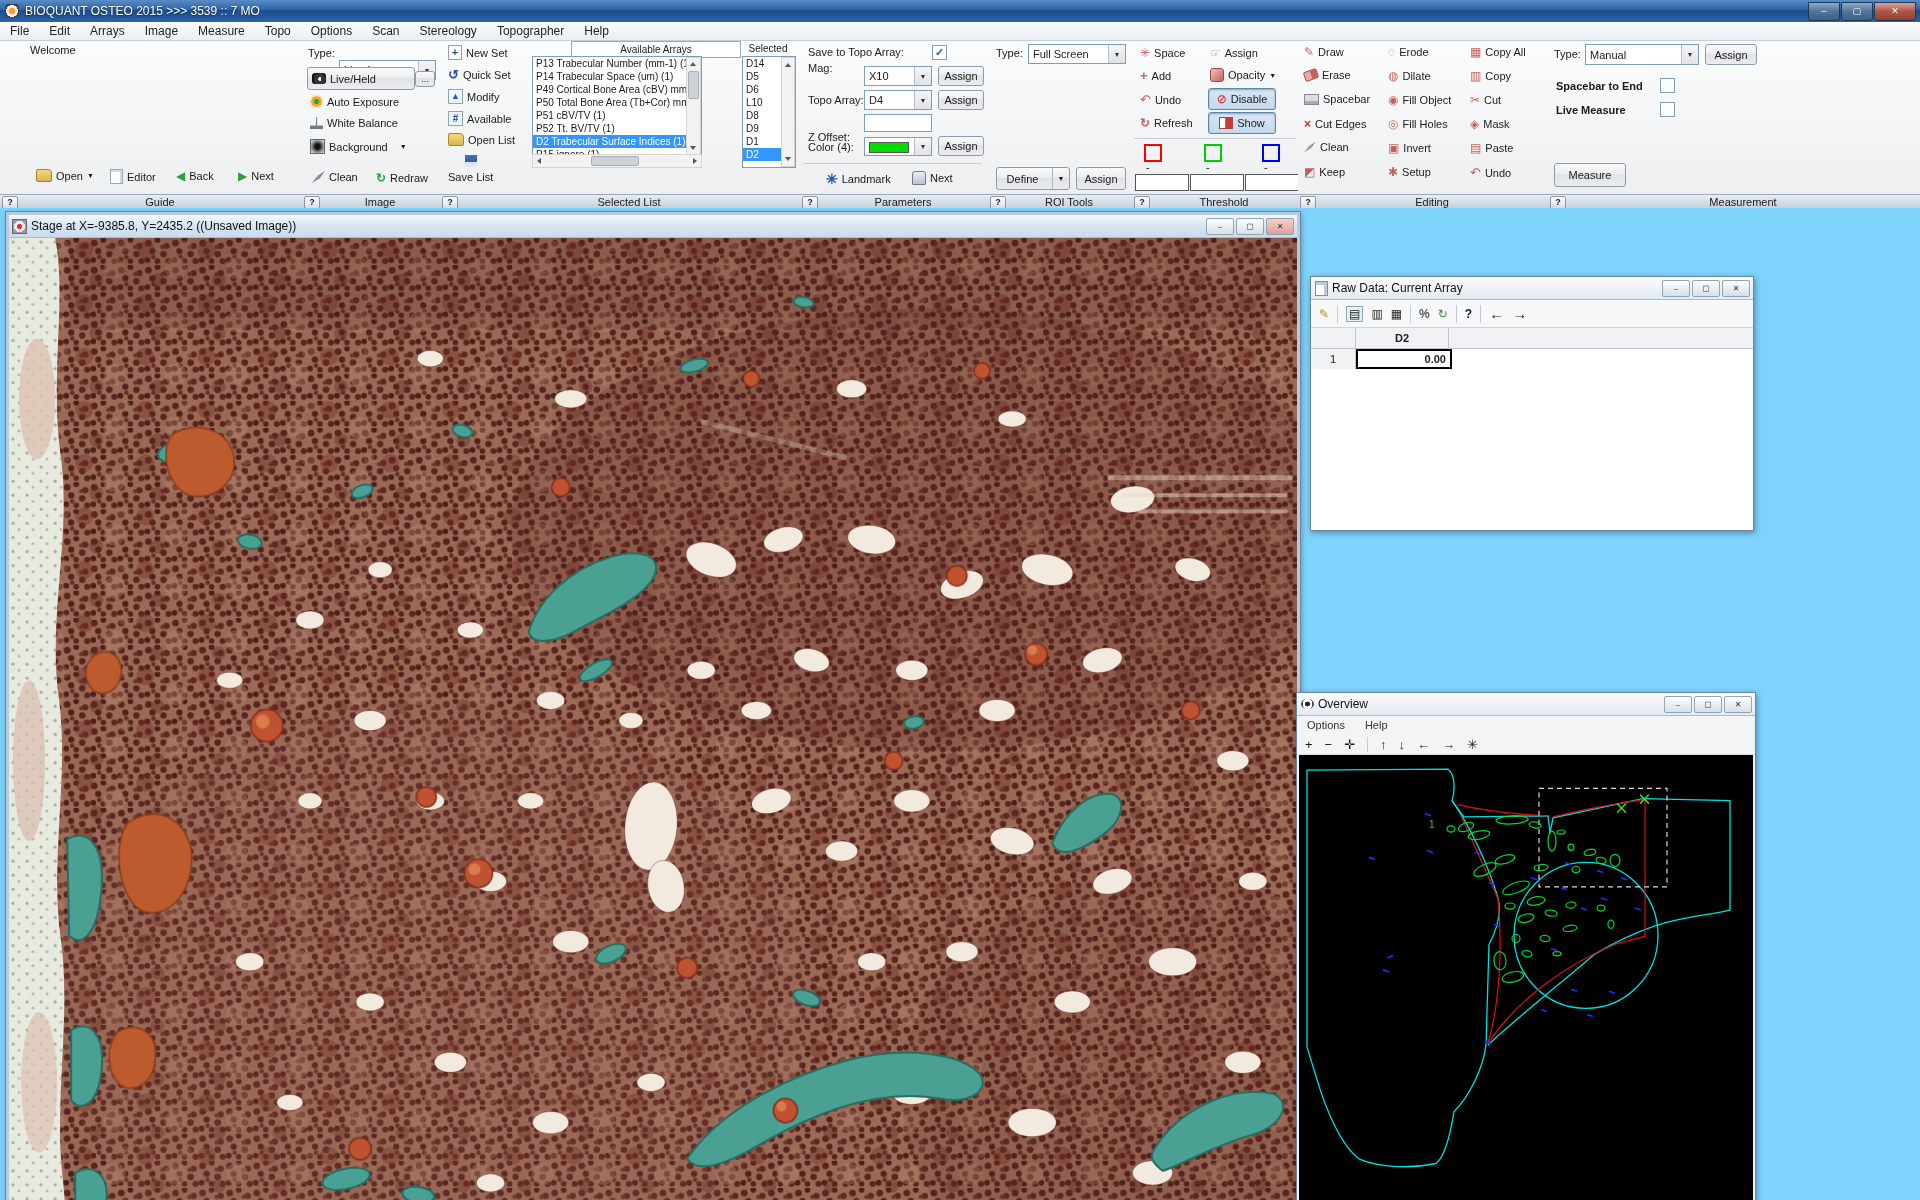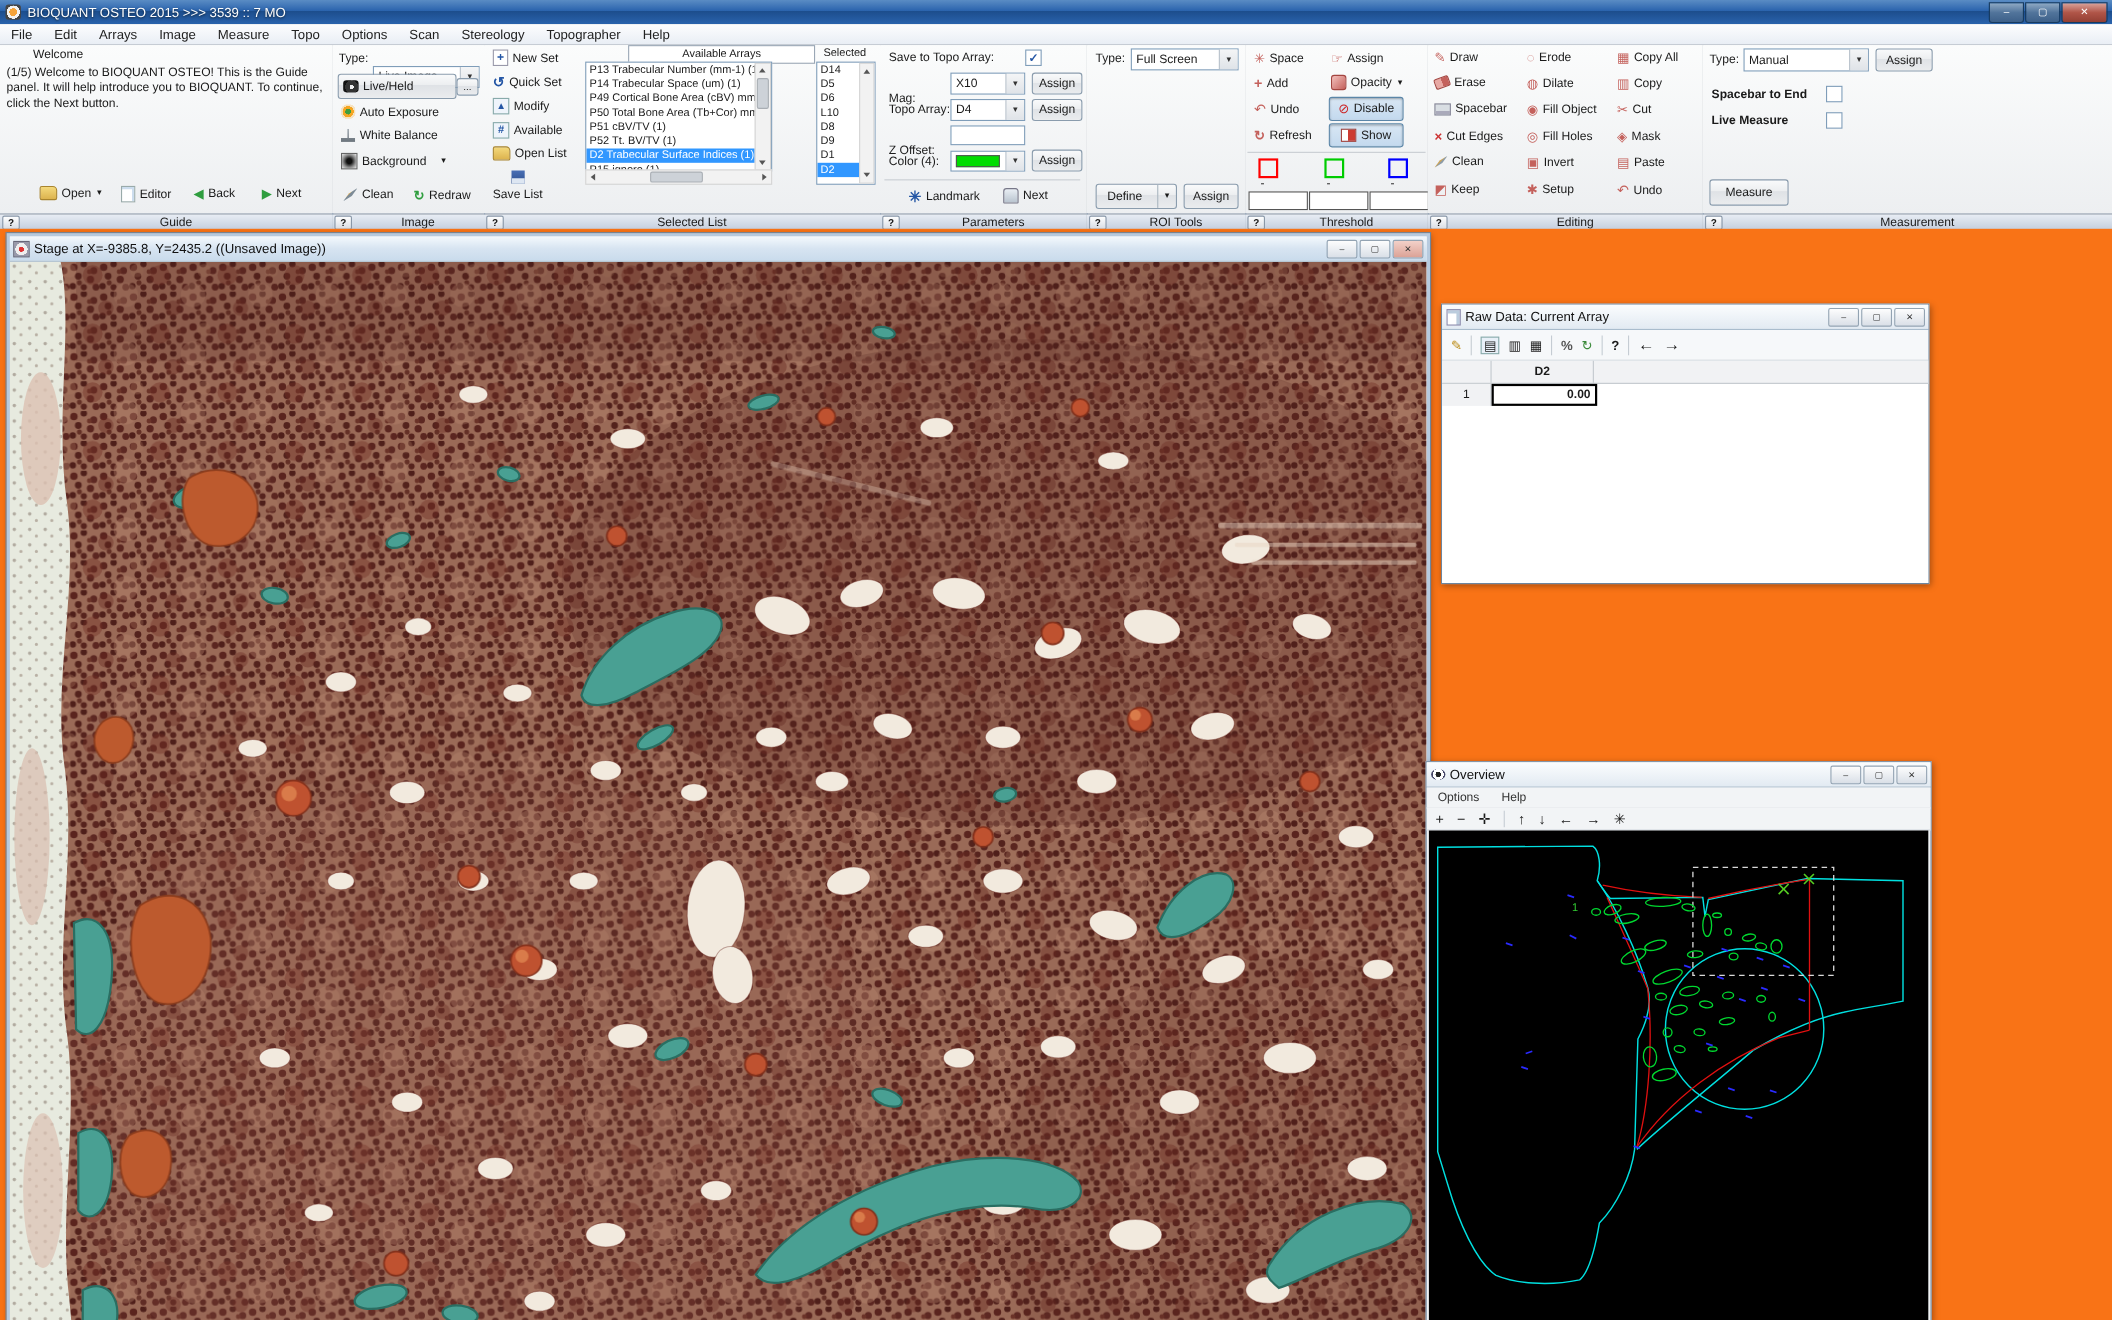--- a/index.html
+++ b/index.html
@@ -52,21 +52,21 @@
   .ic{display:inline-block;text-align:center;flex:none;}
   .sep{position:absolute;background:#c8cdd2;}
   
   .foot{position:absolute;top:194px;height:14px;display:flex;align-items:center;
     background:linear-gradient(#e8edf4,#c3cedd);border-top:1px solid #9aa8ba;border-right:1px solid #9aa8ba;}
   .foot .q{width:14px;height:11px;margin-left:2px;font-size:9px;font-weight:bold;
     background:linear-gradient(#fff,#d8dde4);border:1px solid #8a98a8;border-radius:2px;
     display:flex;align-items:center;justify-content:center;}
   .foot .fl{flex:1;text-align:center;font-size:11px;}
   
-  #mdi{left:0;top:208px;width:1920px;height:992px;background:#f97316;}
+  #mdi{left:0;top:208px;width:1920px;height:992px;background:#7dd3fc;}
   .win{position:absolute;background:#f0f2f4;border:1px solid #6d869f;box-shadow:1px 2px 6px rgba(0,0,0,.35);}
   .wtitle{height:22px;background:linear-gradient(#f4f9fd,#d7e4f1 50%,#c9dbec);
     border-bottom:1px solid #a9bccd;display:flex;align-items:center;font-size:12px;color:#111;}
   .wtitle .wt{margin-left:4px;}
   .wbtns{margin-left:auto;display:flex;gap:2px;margin-right:3px;}
   .wbtn{width:26px;height:15px;border:1px solid #93a3b2;border-radius:2px;font-size:8px;color:#333;
     background:linear-gradient(#fdfdfd,#d9dfe7);display:flex;align-items:center;justify-content:center;}
   .wbtn.close{background:linear-gradient(#f3d1c9,#dba296);}
   .glyph{font-size:12px;}
 </style>
@@ -96,21 +96,20 @@
     <span class="mitem">Scan</span>
     <span class="mitem">Stereology</span>
     <span class="mitem">Topographer</span>
     <span class="mitem">Help</span>
   </div>
 
   <div class="abs" id="tb">
 
     <div class="panel" style="left:0;width:302px;">
       <div class="lab" style="left:30px;top:3px;">Welcome</div>
-      <div class="lab" style="left:6px;top:18px;width:290px;white-space:normal;line-height:14px;">(1/5) Welcome to BIOQUANT OSTEO! This is the Guide panel. It will help introduce you to BIOQUANT. To continue, click the Next button.</div>
       <div class="flat" style="left:36px;top:128px;">
         <span class="ic" style="width:14px;height:11px;background:linear-gradient(#f4d97c,#dcb34e);border:1px solid #a8842e;border-radius:2px 4px 2px 2px;"></span>
         <span>Open</span>
           <span style="font-size:7px;">▼</span>
       </div>
       <div class="flat" style="left:110px;top:128px;">
         <span class="ic" style="width:11px;height:13px;background:#fff;border:1px solid #9aa;box-shadow:inset -2px 2px 0 #cde;"></span>
         <span>Editor</span>
       </div>
       <div class="flat" style="left:176px;top:128px;">
@@ -224,21 +223,21 @@
         <div class="sb" style="right:0;top:0;width:12px;height:108px;">
           <span class="sbarrow" style="left:3px;top:5px;border-left:3px solid transparent;border-right:3px solid transparent;border-bottom:4px solid #555;"></span>
           <span class="sbarrow" style="left:3px;bottom:5px;border-left:3px solid transparent;border-right:3px solid transparent;border-top:4px solid #555;"></span>
         </div>
       </div>
     </div>
 
     <div class="panel" style="left:800px;width:188px;">
       <div class="lab" style="left:8px;top:5px;">Save to Topo Array:</div>
       <div class="cb" style="left:132px;top:4px;">✓</div>
-      <div class="lab" style="left:8px;top:43px;">Mag:</div>
+      <div class="lab" style="left:8px;top:21px;">Mag:</div>
       <div class="sel" style="left:64px;top:25px;width:66px;height:18px;">
         <span class="v">X10</span>
           <span class="da">▼</span>
       </div>
       <div class="btn" style="left:138px;top:25px;width:44px;height:18px;">Assign</div>
       <div class="lab" style="left:8px;top:53px;">Topo Array:</div>
       <div class="sel" style="left:64px;top:49px;width:66px;height:18px;">
         <span class="v">D4</span>
           <span class="da">▼</span>
       </div>

